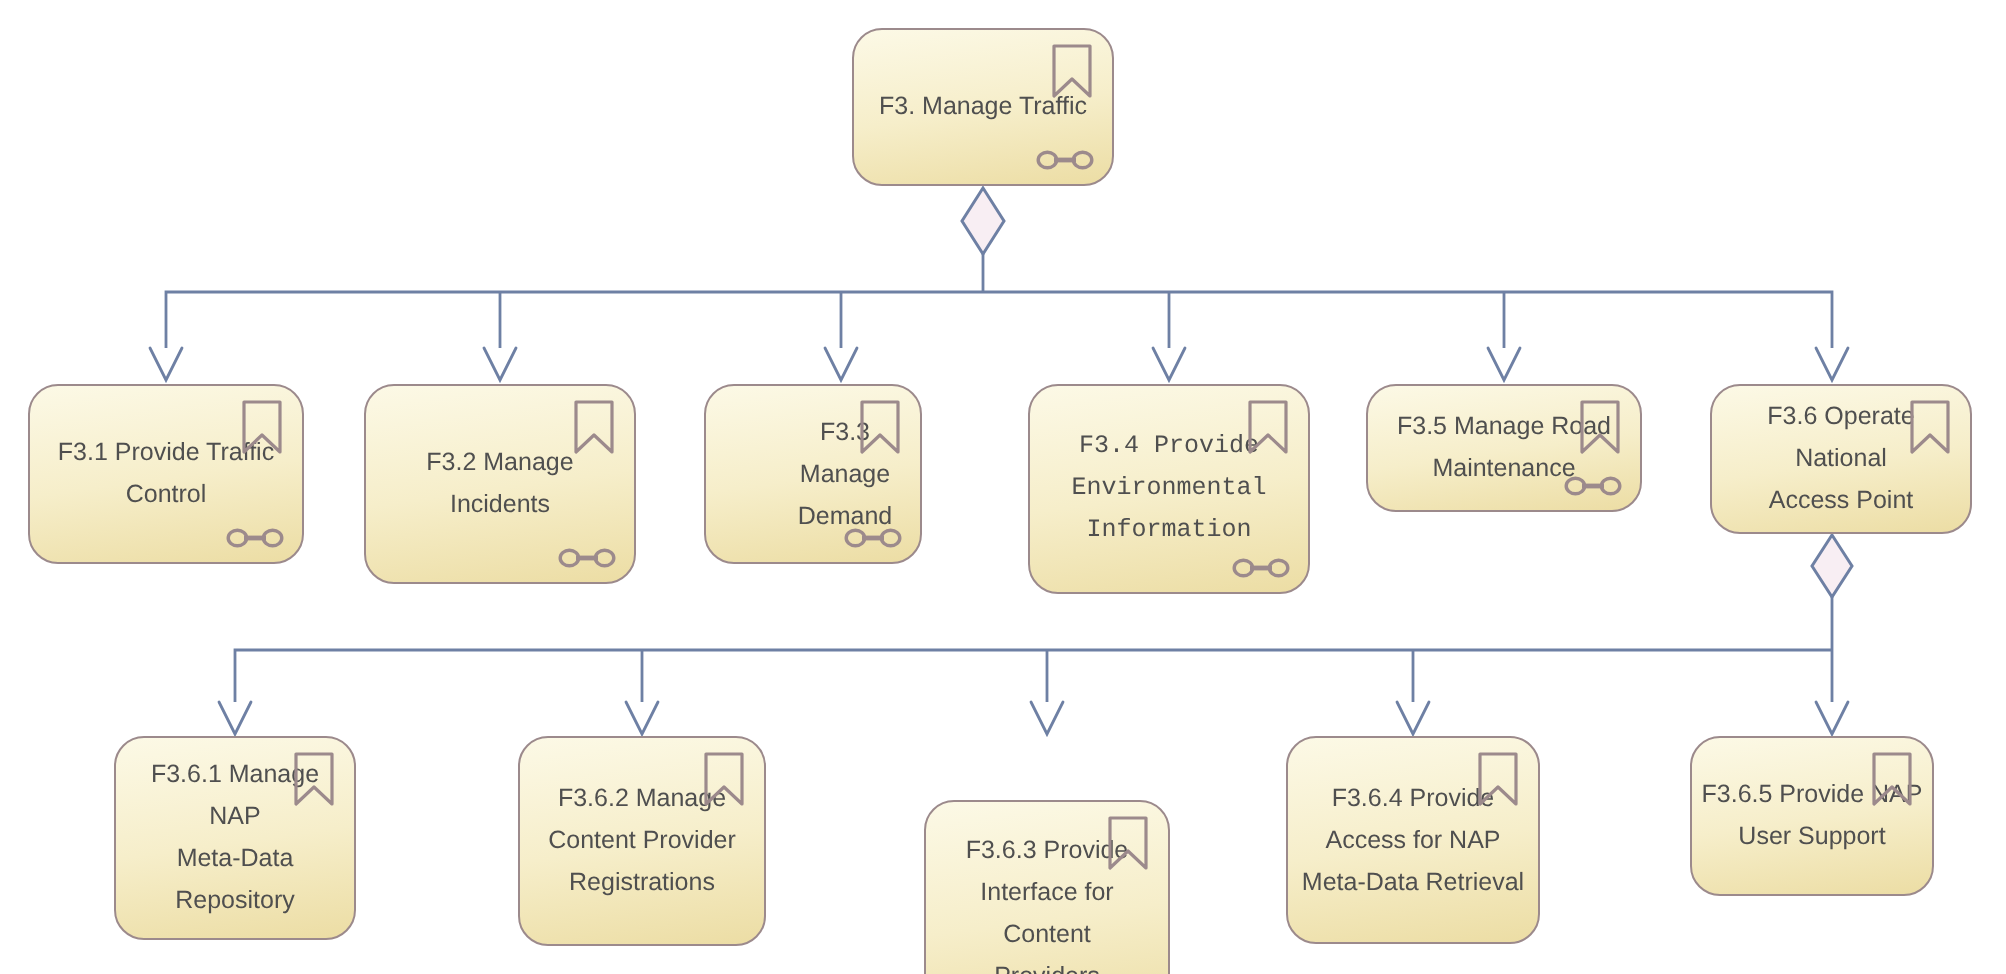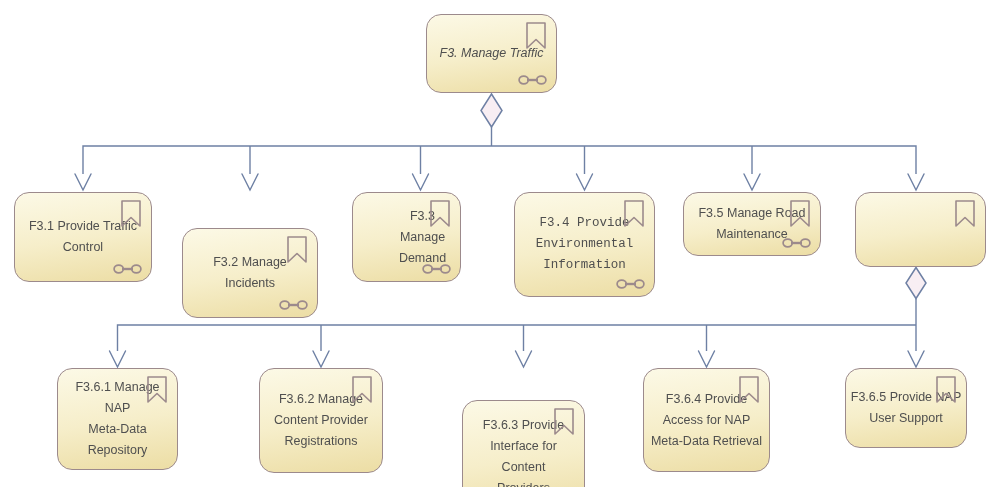--- a/index.html
+++ b/index.html
@@ -65,21 +65,21 @@
     <path class="wire" d="M321 325 V351"></path>
     <path class="wire" d="M523.5 325 V351"></path>
     <path class="wire" d="M706.5 325 V351"></path>
     <polyline class="arrowhead" points="109.5,351 117.5,367 125.5,351"></polyline>
     <polyline class="arrowhead" points="313,351 321,367 329,351"></polyline>
     <polyline class="arrowhead" points="515.5,351 523.5,367 531.5,351"></polyline>
     <polyline class="arrowhead" points="698.5,351 706.5,367 714.5,351"></polyline>
     <polyline class="arrowhead" points="908,351 916,367 924,351"></polyline>
   </svg>
 
-  <div class="node" style="left:426px;top:14px;width:131px;height:79px;font-style:italic;">
+  <div class="node" style="left:426px;top:14px;width:131px;height:79px;">
     <svg class="bookmark" viewBox="0 0 20 27">
         <path d="M1 1 H19 V26 L10 17.5 L1 26 Z"></path>
       </svg>
     <span class="lbl">F3. Manage Traffic</span>
     <svg class="chain" viewBox="0 0 29 12">
         <ellipse cx="5.7" cy="6" rx="4.6" ry="3.9"></ellipse>
         <ellipse cx="23.3" cy="6" rx="4.6" ry="3.9"></ellipse>
         <line x1="9" y1="6" x2="20" y2="6"></line>
       </svg>
   </div>
@@ -90,21 +90,21 @@
       </svg>
     <span class="lbl">F3.1 Provide Traffic
 Control</span>
     <svg class="chain" viewBox="0 0 29 12">
         <ellipse cx="5.7" cy="6" rx="4.6" ry="3.9"></ellipse>
         <ellipse cx="23.3" cy="6" rx="4.6" ry="3.9"></ellipse>
         <line x1="9" y1="6" x2="20" y2="6"></line>
       </svg>
   </div>
 
-  <div class="node" style="left:182px;top:192px;width:136px;height:90px;margin-top:36px;">
+  <div class="node" style="left:182px;top:192px;width:136px;height:100px;">
     <svg class="bookmark" viewBox="0 0 20 27">
         <path d="M1 1 H19 V26 L10 17.5 L1 26 Z"></path>
       </svg>
     <span class="lbl">F3.2 Manage Incidents</span>
     <svg class="chain" viewBox="0 0 29 12">
         <ellipse cx="5.7" cy="6" rx="4.6" ry="3.9"></ellipse>
         <ellipse cx="23.3" cy="6" rx="4.6" ry="3.9"></ellipse>
         <line x1="9" y1="6" x2="20" y2="6"></line>
       </svg>
   </div>
@@ -145,20 +145,22 @@
         <ellipse cx="5.7" cy="6" rx="4.6" ry="3.9"></ellipse>
         <ellipse cx="23.3" cy="6" rx="4.6" ry="3.9"></ellipse>
         <line x1="9" y1="6" x2="20" y2="6"></line>
       </svg>
   </div>
 
   <div class="node" style="left:855px;top:192px;width:131px;height:75px;">
     <svg class="bookmark" viewBox="0 0 20 27">
         <path d="M1 1 H19 V26 L10 17.5 L1 26 Z"></path>
       </svg>
+    <span class="lbl">F3.6 Operate National
+Access Point</span>
   </div>
 
   <div class="node" style="left:57px;top:368px;width:121px;height:102px;">
     <svg class="bookmark" viewBox="0 0 20 27">
         <path d="M1 1 H19 V26 L10 17.5 L1 26 Z"></path>
       </svg>
     <span class="lbl">F3.6.1 Manage NAP
 Meta-Data
 Repository</span>
   </div>

